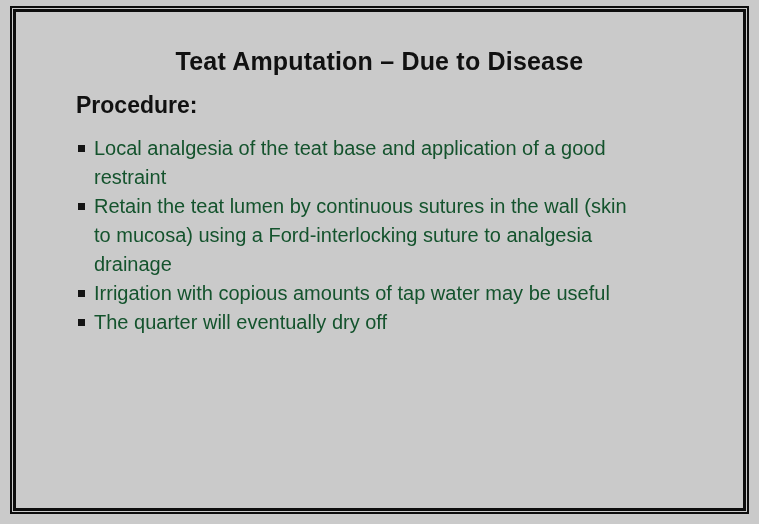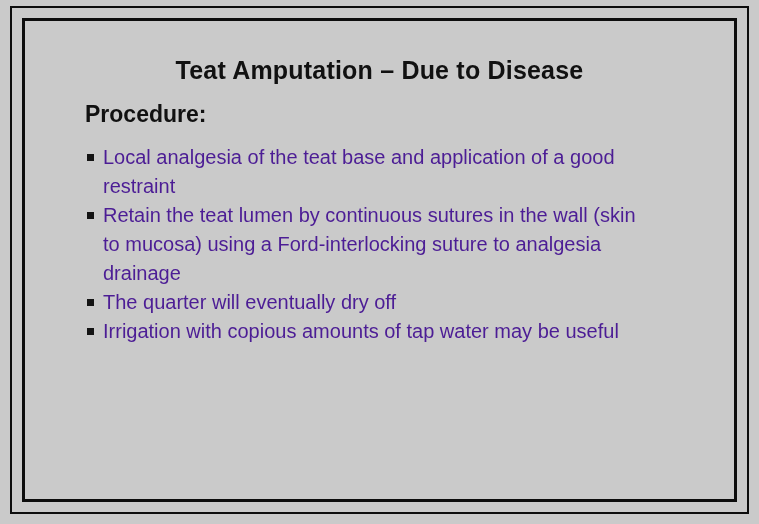--- a/index.html
+++ b/index.html
@@ -16,21 +16,21 @@
     font-family: "Liberation Sans", "DejaVu Sans", sans-serif;
     color: #141414;
   }
   .frame-outer {
     position: absolute;
     left: 10px;
     top: 6px;
     right: 10px;
     bottom: 10px;
     border: 2px solid #0d0d0d;
-    padding: 10px;
+    padding: 1px;
     box-sizing: border-box;
   }
   .frame-inner {
     width: 100%;
     height: 100%;
     box-sizing: border-box;
     border: 3px solid #0d0d0d;
     overflow: hidden;
   }
   .title {
@@ -62,21 +62,21 @@
     position: absolute;
     left: 0;
     top: 11px;
     width: 7px;
     height: 7px;
     background: #141414;
   }
   .bullet .btext {
     white-space: pre;
     display: block;
-    color: #4c1d95;
+    color: #14532d;
   }
 </style>
 </head>
 <body>
 
 <div class="stage">
   <div class="frame-outer">
     <div class="frame-inner">
 
       <div class="title">Teat Amputation – Due to Disease</div>
@@ -95,24 +95,24 @@
 
         <div class="bullet">
           <span class="sq"></span>
           <span class="btext">Retain the teat lumen by continuous sutures in the wall (skin
 to mucosa) using a Ford-interlocking suture to analgesia
 drainage</span>
         </div>
 
         <div class="bullet">
           <span class="sq"></span>
-          <span class="btext">The quarter will eventually dry off</span>
+          <span class="btext">Irrigation with copious amounts of tap water may be useful</span>
         </div>
 
         <div class="bullet">
           <span class="sq"></span>
-          <span class="btext">Irrigation with copious amounts of tap water may be useful</span>
+          <span class="btext">The quarter will eventually dry off</span>
         </div>
 
       </div>
     </div>
   </div>
 </div>
 
 </body></html>

